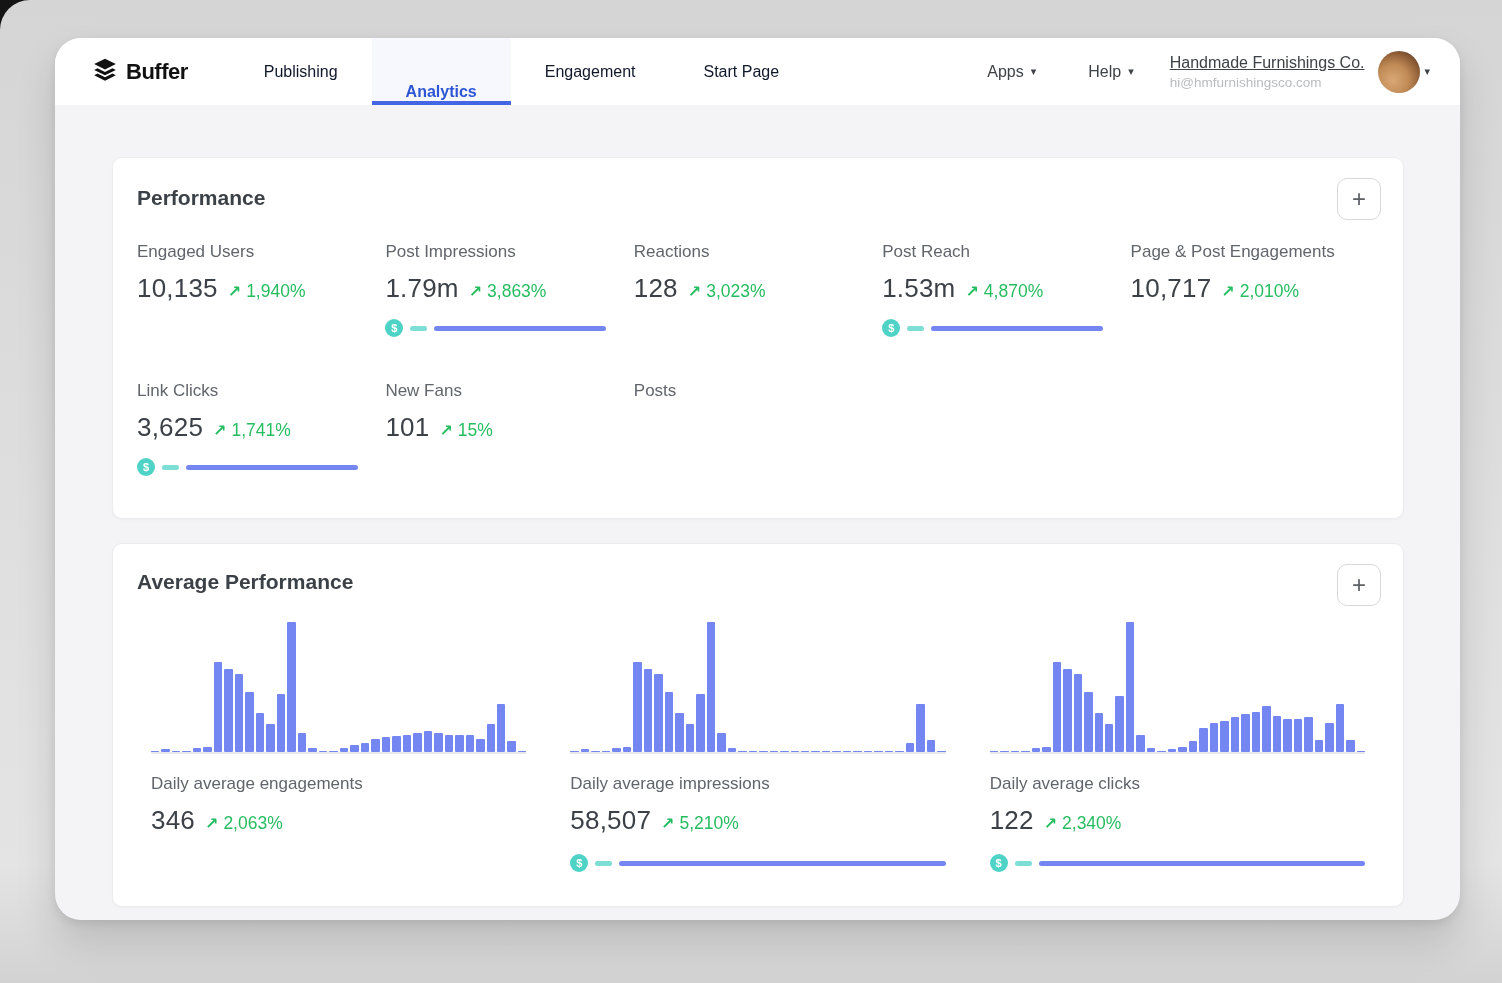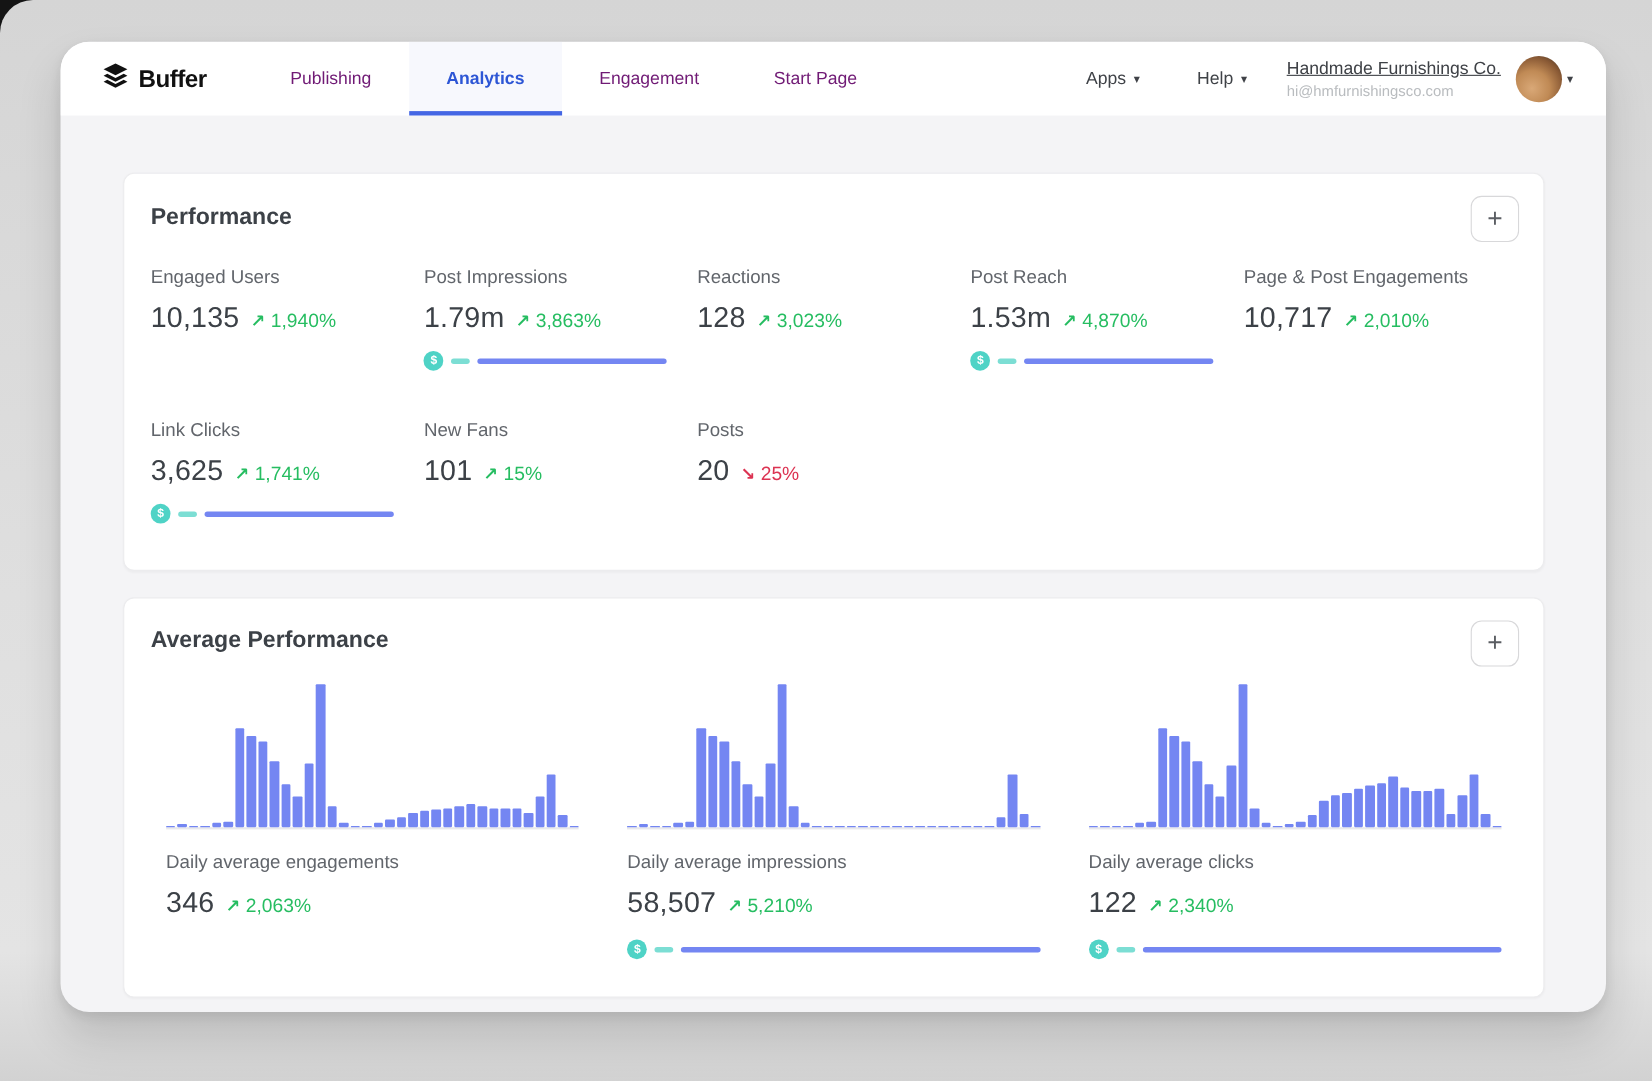--- a/index.html
+++ b/index.html
@@ -9,23 +9,23 @@
 
   .window { position:absolute; left:55px; top:38px; width:1405px; height:882px;
     background:#f4f4f6; border-radius:26px; overflow:hidden;
     box-shadow:0 22px 40px rgba(0,0,0,0.14), 0 4px 10px rgba(0,0,0,0.08); }
 
   
   .nav { height:67px; background:#ffffff; display:flex; align-items:stretch; }
   .brand { display:flex; align-items:center; gap:8px; padding:0 42px 0 37px; cursor:pointer; }
   .brand svg { width:26px; height:26px; }
   .brand-name { font-size:22px; font-weight:bold; color:#111; letter-spacing:-0.5px; }
-  .tab { display:flex; align-items:center; padding:0 34px; font-size:16px; color:#701a75;
+  .tab { display:flex; align-items:center; padding:0 34px; font-size:16px; color:#0f172a;
     border-bottom:4px solid transparent; border-top:4px solid transparent; cursor:pointer; }
-  .tab.active { color:#2d56d5; font-weight:bold; background:#f7f8fd; border-bottom-color:#4466e4; }
+  .tab.active { color:#2d56d5; font-weight:bold; background:#f7f8fd; border-bottom-color:#4466e4;align-items:flex-end; }
   .nav-spacer { flex:1; }
   .menu-item { display:flex; align-items:center; gap:7px; padding:0 26px; font-size:16px; color:#3f4247; cursor:pointer; }
   .caret { font-size:11px; color:#3f4247; }
   .account { display:flex; align-items:center; gap:14px; padding:0 30px 0 10px; }
   .account-text { text-align:left; }
   .account-name { font-size:16px; color:#3e4146;text-decoration:underline; }
   .account-email { font-size:13.5px; color:#b9bcbf; margin-top:3px; }
   .avatar { width:42px; height:42px; border-radius:50%;
     background:radial-gradient(circle at 35% 70%, #d9a877 0%, #c08a55 40%, #8a5a35 70%, #3a2f26 100%); }
   .avatar-wrap { display:flex; align-items:center; gap:4px; cursor:pointer; }
@@ -218,27 +218,20 @@
             <span class="delta up">
               <span class="arrow">↗</span>
               <span>15%</span>
             </span>
           </div>
 
         </div>
 
         <div class="metric">
           <div class="metric-label">Posts</div>
-          <div class="value-row">
-            <span class="metric-value">20</span>
-            <span class="delta down">
-              <span class="arrow">↘</span>
-              <span>25%</span>
-            </span>
-          </div>
 
         </div>
 
       </div>
     </div>
 
     <div class="card avg-card">
       <div class="card-title">Average Performance</div>
       <button class="add-btn">+</button>
 

